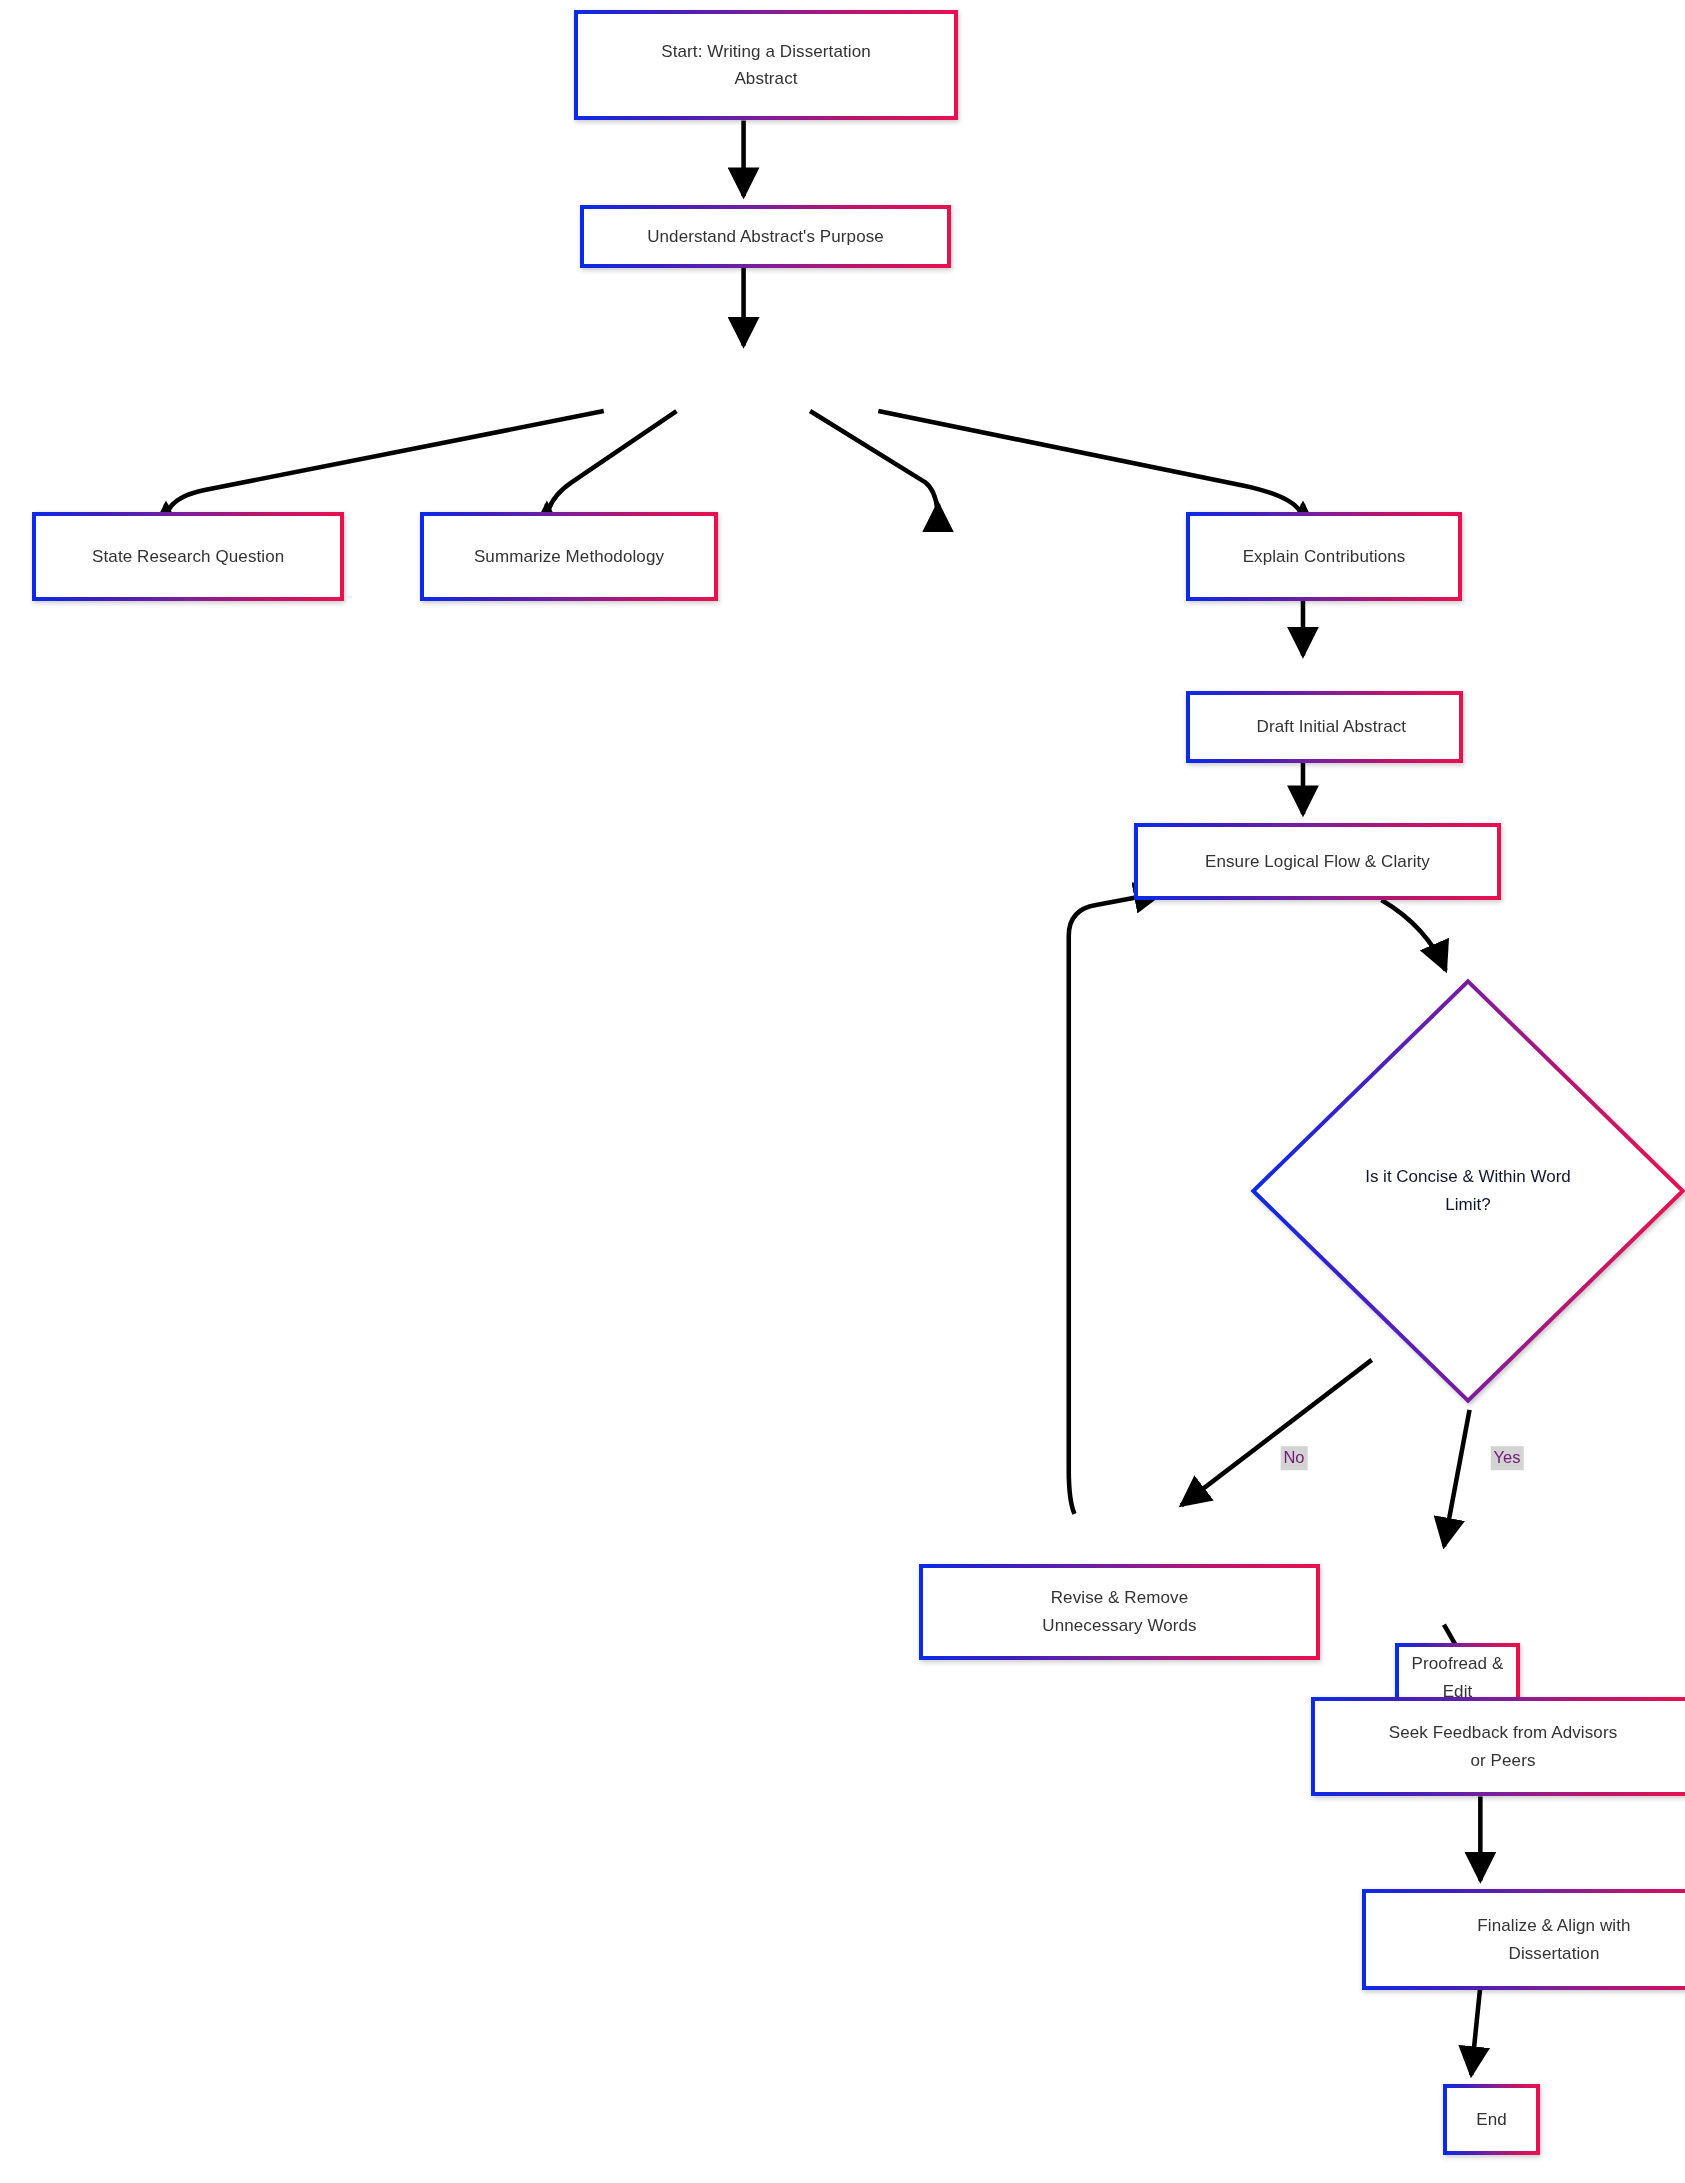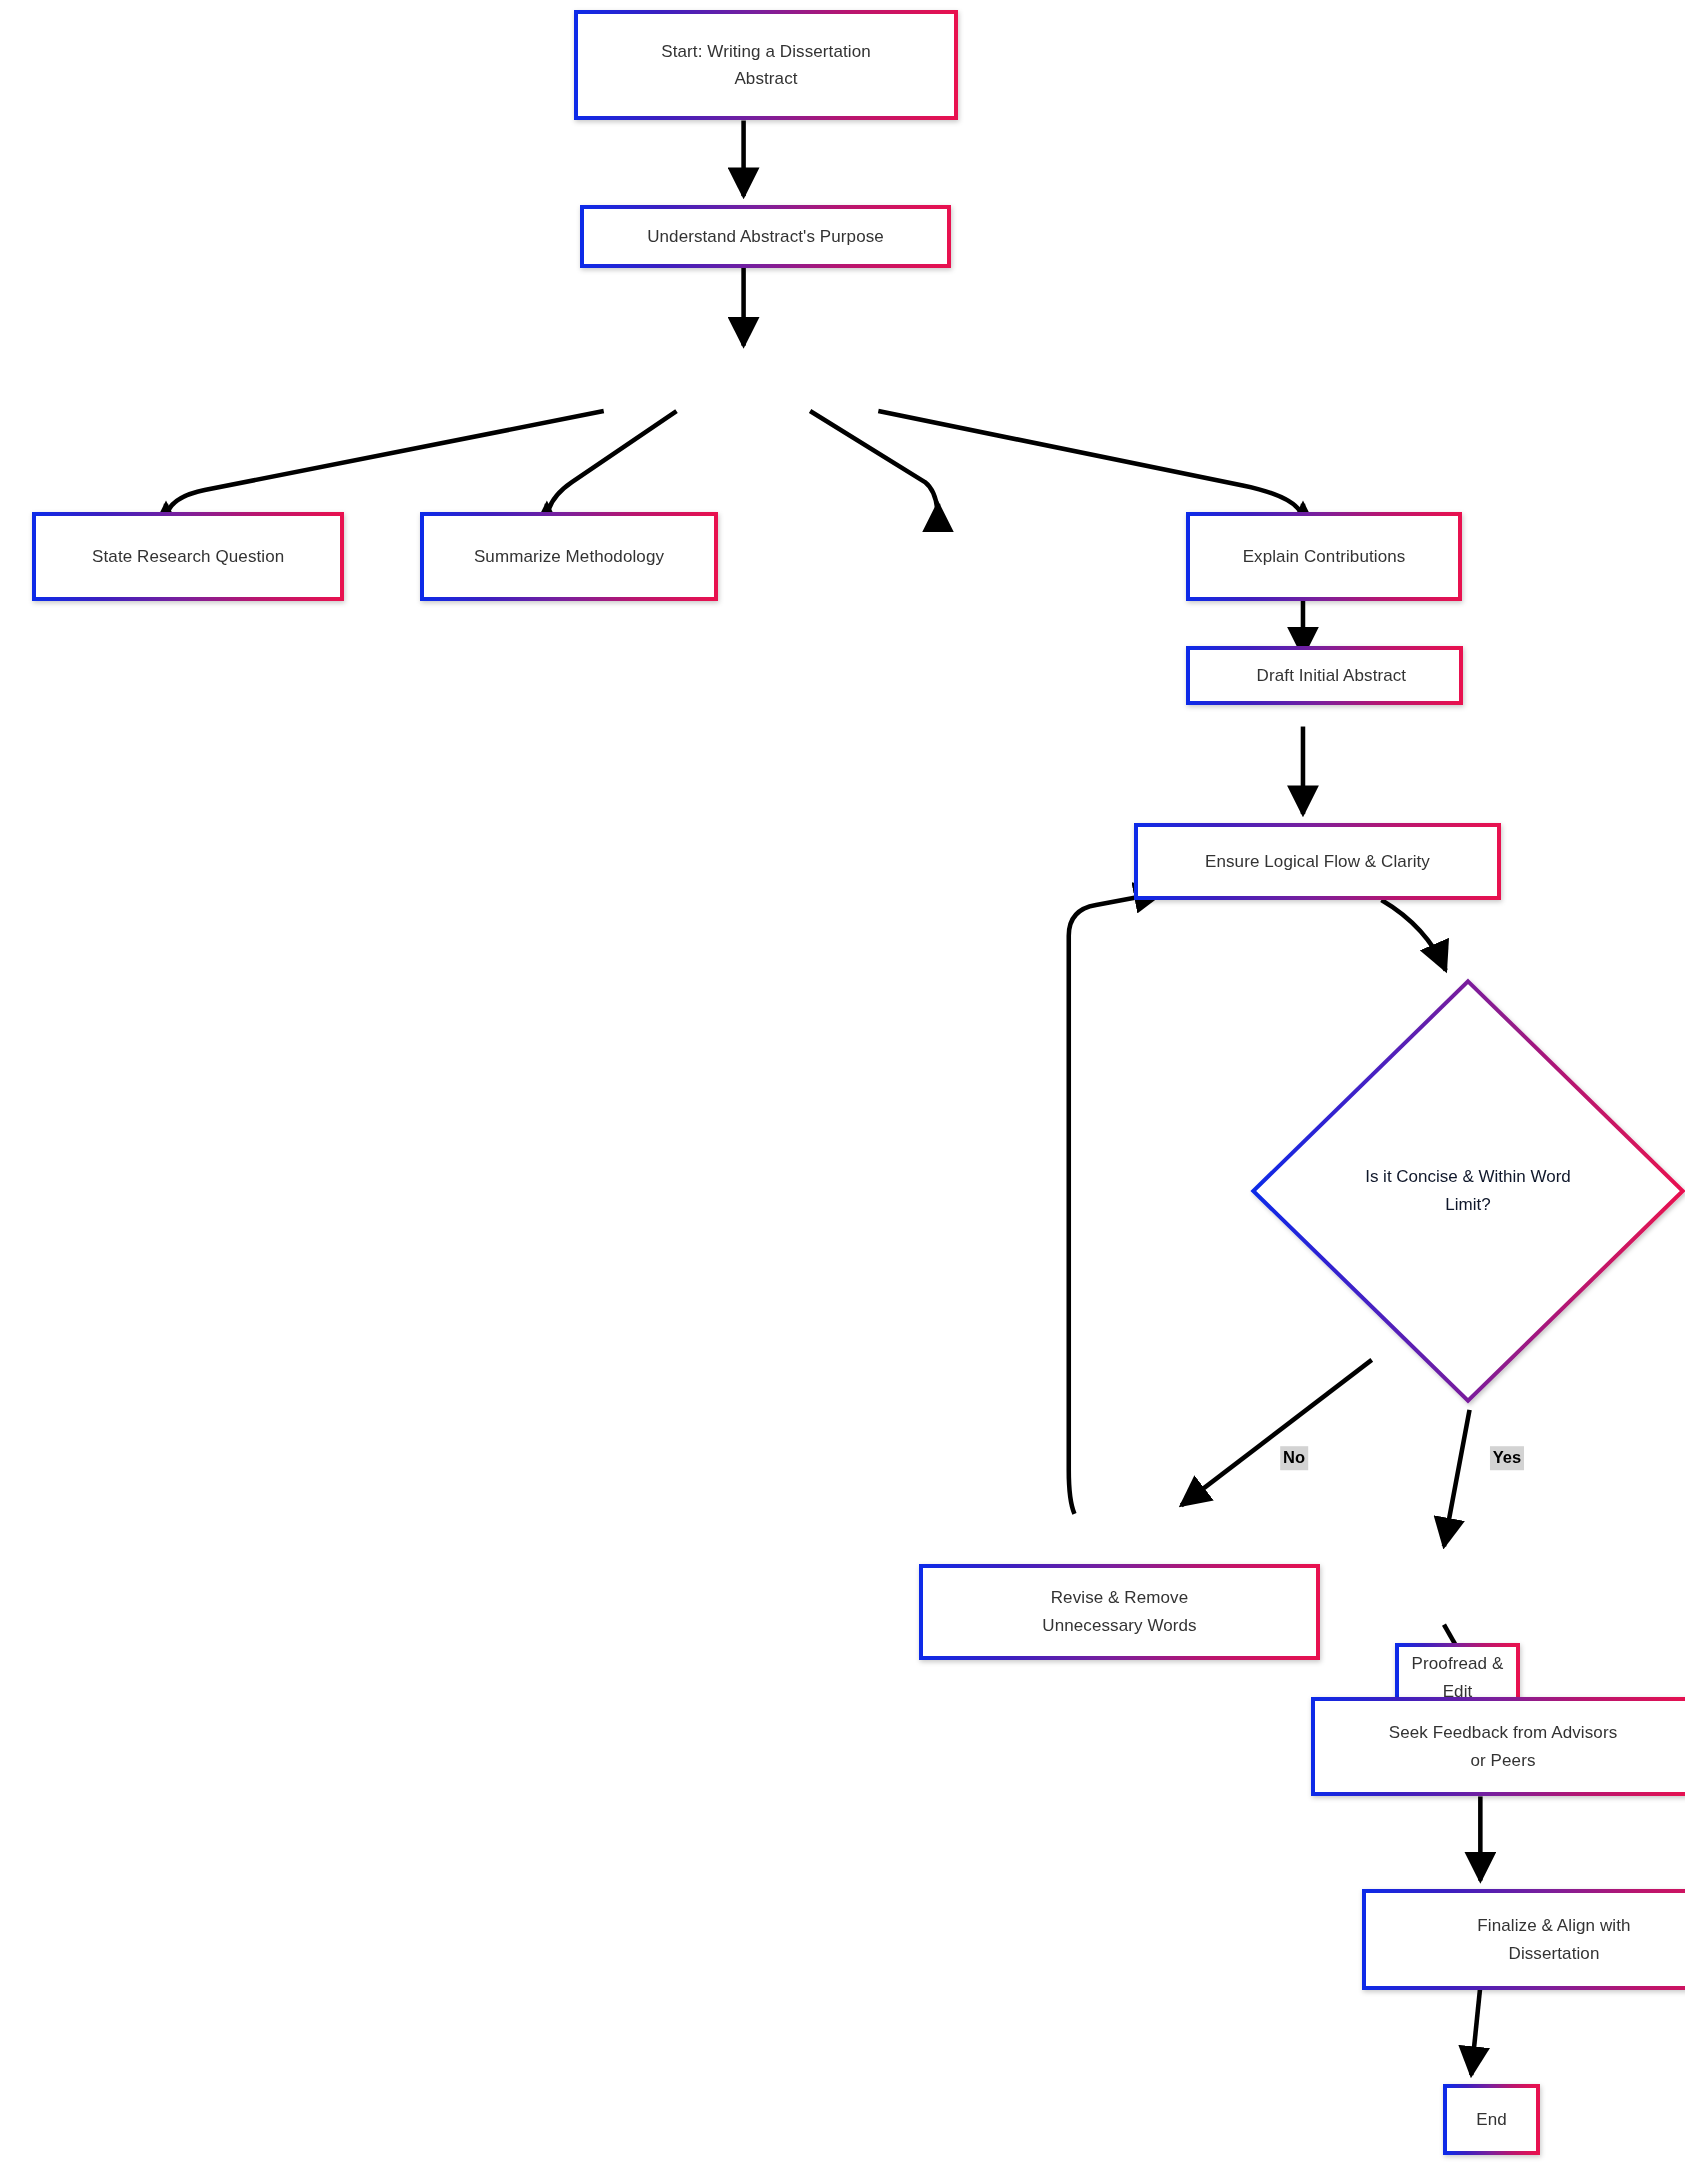--- a/index.html
+++ b/index.html
@@ -82,26 +82,25 @@
     font-size: 17px;
     line-height: 1.62;
     white-space: pre-line;
   }
 
   
   .edge-label {
     position: absolute;
     transform: translate(-50%, -50%);
     background: #d3d3d3;
-    color: #000000;
+    color: #701a75;
     font-size: 16.5px;
     line-height: 1.12;
     padding: 2.3px 2.8px 2.8px 2.8px;
     white-space: nowrap;
-    font-weight: bold;
   }
 </style>
 </head>
 <body>
 
 <div id="canvas">
 
   <svg id="edge-layer" viewBox="0 0 2964 3840" width="1685" height="2183" xmlns="http://www.w3.org/2000/svg">
     <defs>
       <marker id="arrow" viewBox="0 0 10 10" refX="9" refY="5" markerWidth="7" markerHeight="7" orient="auto-start-reverse">
@@ -160,21 +159,21 @@
 
     <div class="node" style="left:398px; top:512px; width:298px; height:89px;">
       <span class="label">Summarize Methodology</span>
     </div>
 
 
     <div class="node" style="left:1164px; top:512px; width:276px; height:89px;">
       <span class="label">Explain Contributions</span>
     </div>
 
-    <div class="node" style="left:1164px; top:646px; width:277px; height:59px;padding-left:24px;">
+    <div class="node" style="left:1164px; top:691px; width:277px; height:72px;padding-left:24px;">
       <span class="label">Draft Initial Abstract</span>
     </div>
 
     <div class="node" style="left:1112px; top:823px; width:367px; height:77px;">
       <span class="label">Ensure Logical Flow &amp; Clarity</span>
     </div>
 
     <div class="diamond" style="left:1229px; top:979px; width:434px; height:424px;">
       <svg width="434" height="424" viewBox="0 0 764 746" xmlns="http://www.w3.org/2000/svg">
         <defs>

